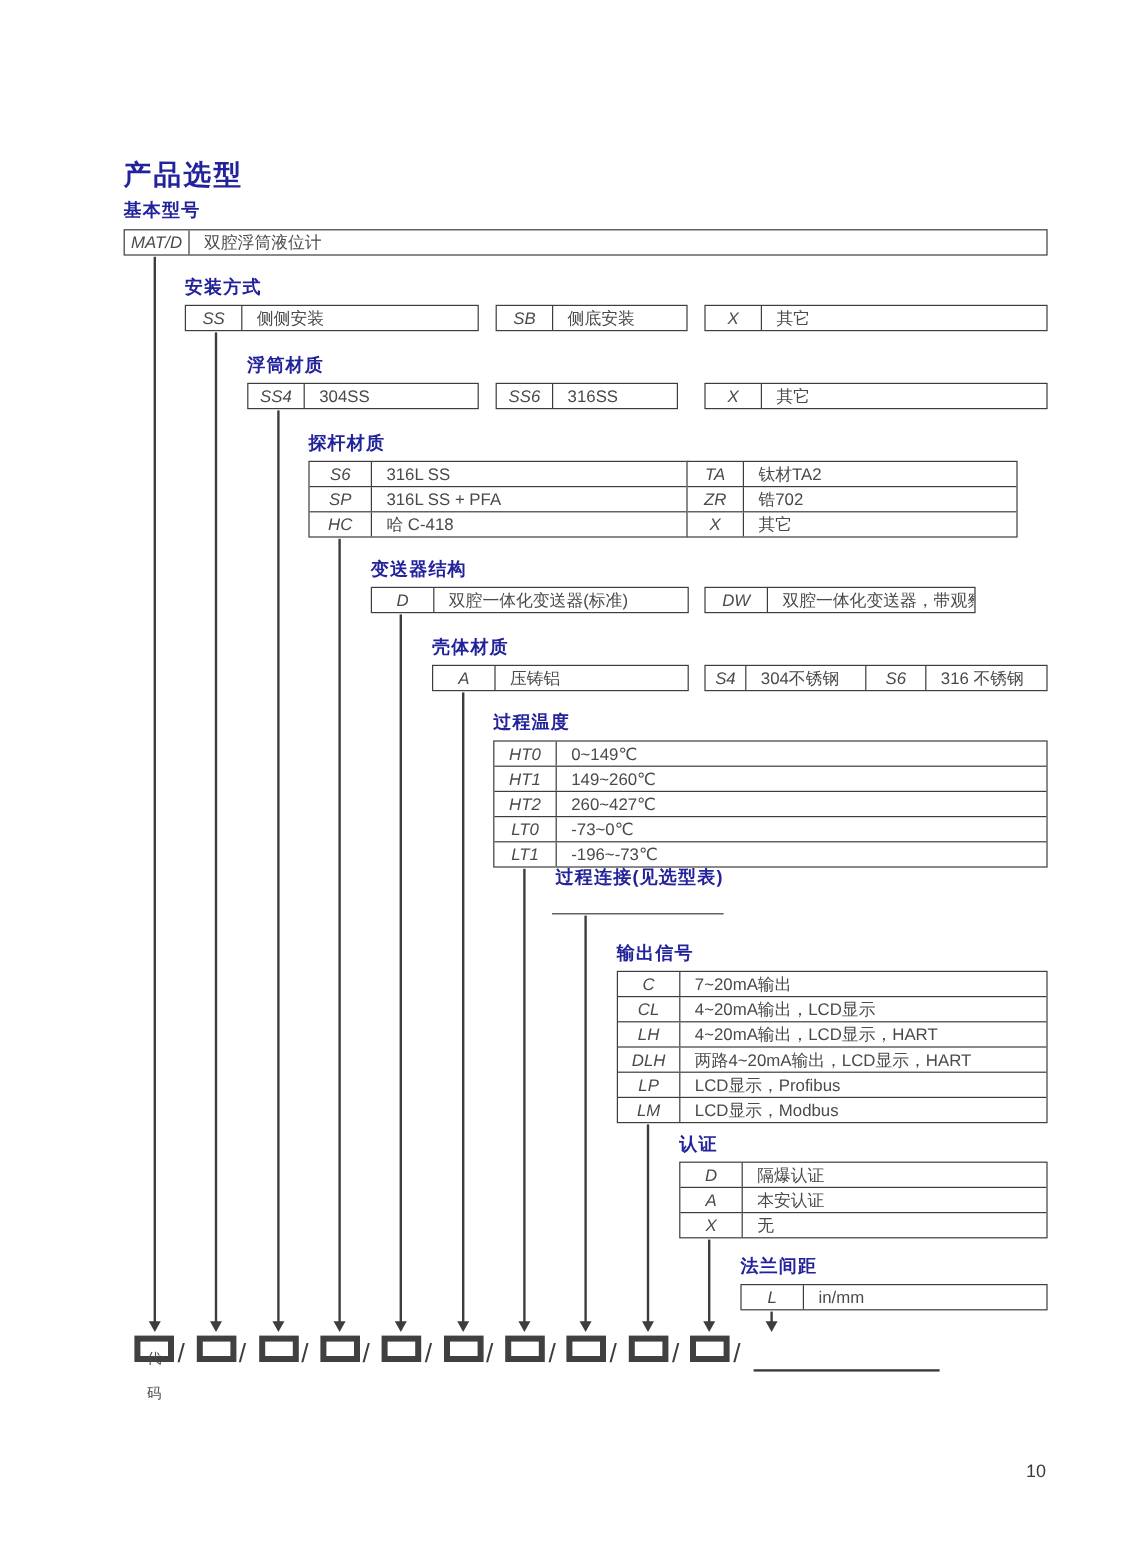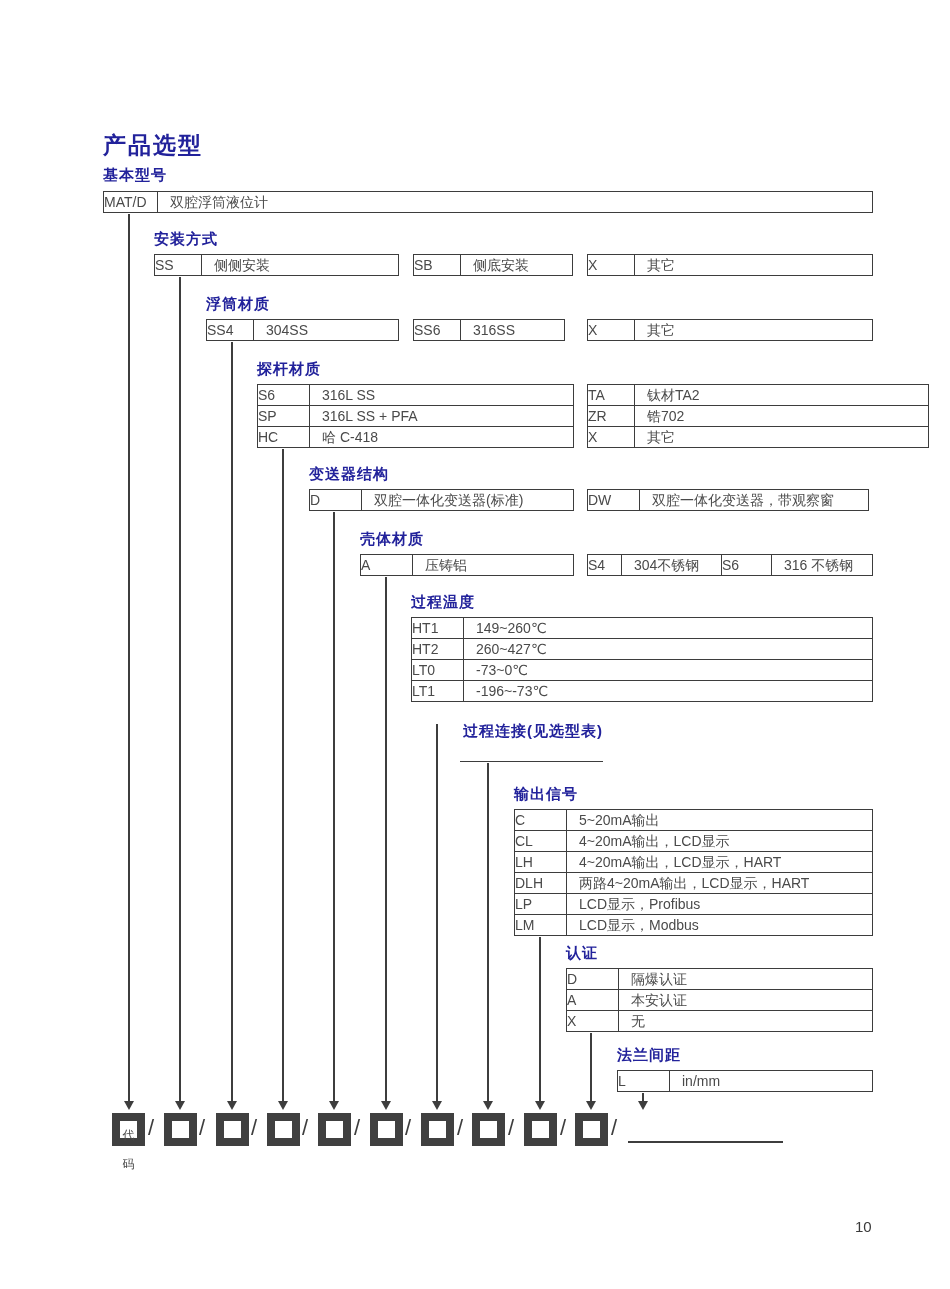--- a/index.html
+++ b/index.html
@@ -7,27 +7,27 @@
         font-family:"Liberation Sans","DejaVu Sans",sans-serif;color:#4a4a4a;}
   .title{position:absolute;left:103px;top:130px;margin:0;font-size:23px;font-weight:bold;
          color:#22229b;letter-spacing:2px;white-space:nowrap;}
   .lbl{position:absolute;font-size:15px;font-weight:bold;color:#22229b;
        letter-spacing:1px;white-space:nowrap;}
   .tbl{position:absolute;border:1.5px solid #3d3d3d;background:#fff;box-sizing:border-box;}
   .row{display:flex;height:20px;line-height:20px;}
   .row + .row{border-top:1px solid #3d3d3d;}
   .cell{font-size:14px;white-space:nowrap;overflow:hidden;box-sizing:border-box;}
   .cell + .cell{border-left:1.5px solid #3d3d3d;}
-  .code{text-align:left;flex:0 0 auto;}
+  .code{text-align:center;flex:0 0 auto;font-style:italic;}
   .desc{padding-left:12px;flex:1 1 auto;}
   .vline{position:absolute;width:1.5px;background:#3d3d3d;}
   .arrow{position:absolute;width:0;height:0;border-left:5px solid transparent;
          border-right:5px solid transparent;border-top:9px solid #3d3d3d;}
   .conn-underline{position:absolute;height:0;border-top:1.5px solid #3d3d3d;}
-  .bbox{position:absolute;width:33px;height:33px;border:8px solid #404040;
+  .bbox{position:absolute;width:33px;height:22px;border:5px solid #404040;
         box-sizing:border-box;background:#fff;text-align:center;}
   .bbox .t{font-size:12px;line-height:29px;color:#4a4a4a;}
   .slash{position:absolute;font-size:22px;color:#3d3d3d;top:1115px;}
   .blank-line{position:absolute;height:0;border-top:2px solid #3d3d3d;}
   .pagenum{position:absolute;font-size:15px;color:#3a3a3a;}
 </style>
 </head>
 <body>
 
 <div class="page">
@@ -90,21 +90,21 @@
     </div>
     <div class="row">
       <div class="cell code" style="width:51px">SP</div>
       <div class="cell desc">316L SS + PFA</div>
     </div>
     <div class="row">
       <div class="cell code" style="width:51px">HC</div>
       <div class="cell desc">哈 C-418</div>
     </div>
   </div>
-  <div class="tbl" style="left:587px;top:384px;width:342px">
+  <div class="tbl" style="left:572px;top:384px;width:276px">
     <div class="row">
       <div class="cell code" style="width:46px">TA</div>
       <div class="cell desc">钛材TA2</div>
     </div>
     <div class="row">
       <div class="cell code" style="width:46px">ZR</div>
       <div class="cell desc">锆702</div>
     </div>
     <div class="row">
       <div class="cell code" style="width:46px">X</div>
@@ -112,21 +112,21 @@
     </div>
   </div>
 
   <div class="lbl" style="left:309px;top:465px">变送器结构</div>
   <div class="tbl" style="left:309px;top:489px;width:265px">
     <div class="row">
       <div class="cell code" style="width:51px">D</div>
       <div class="cell desc">双腔一体化变送器(标准)</div>
     </div>
   </div>
-  <div class="tbl" style="left:587px;top:489px;width:282px">
+  <div class="tbl" style="left:587px;top:489px;width:226px">
     <div class="row">
       <div class="cell code" style="width:51px">DW</div>
       <div class="cell desc">双腔一体化变送器，带观察窗</div>
     </div>
   </div>
 
   <div class="lbl" style="left:360px;top:530px">壳体材质</div>
   <div class="tbl" style="left:360px;top:554px;width:214px">
     <div class="row">
       <div class="cell code" style="width:51px">A</div>
@@ -138,20 +138,24 @@
       <div class="cell code" style="width:33px">S4</div>
       <div class="cell desc" style="flex:0 0 100px">304不锈钢</div>
       <div class="cell code" style="width:50px">S6</div>
       <div class="cell desc">316 不锈钢</div>
     </div>
   </div>
 
   <div class="lbl" style="left:411px;top:593px">过程温度</div>
   <div class="tbl" style="left:411px;top:617px;width:462px">
     <div class="row">
+      <div class="cell code" style="width:51px">HT0</div>
+      <div class="cell desc">0~149℃</div>
+    </div>
+    <div class="row">
       <div class="cell code" style="width:51px">HT1</div>
       <div class="cell desc">149~260℃</div>
     </div>
     <div class="row">
       <div class="cell code" style="width:51px">HT2</div>
       <div class="cell desc">260~427℃</div>
     </div>
     <div class="row">
       <div class="cell code" style="width:51px">LT0</div>
       <div class="cell desc">-73~0℃</div>
@@ -162,21 +166,21 @@
     </div>
   </div>
 
   <div class="lbl" style="left:463px;top:722px">过程连接(见选型表)</div>
   <div class="conn-underline" style="left:460px;top:761px;width:143px"></div>
 
   <div class="lbl" style="left:514px;top:785px">输出信号</div>
   <div class="tbl" style="left:514px;top:809px;width:359px">
     <div class="row">
       <div class="cell code" style="width:51px">C</div>
-      <div class="cell desc">5~20mA输出</div>
+      <div class="cell desc">7~20mA输出</div>
     </div>
     <div class="row">
       <div class="cell code" style="width:51px">CL</div>
       <div class="cell desc">4~20mA输出，LCD显示</div>
     </div>
     <div class="row">
       <div class="cell code" style="width:51px">LH</div>
       <div class="cell desc">4~20mA输出，LCD显示，HART</div>
     </div>
     <div class="row">

